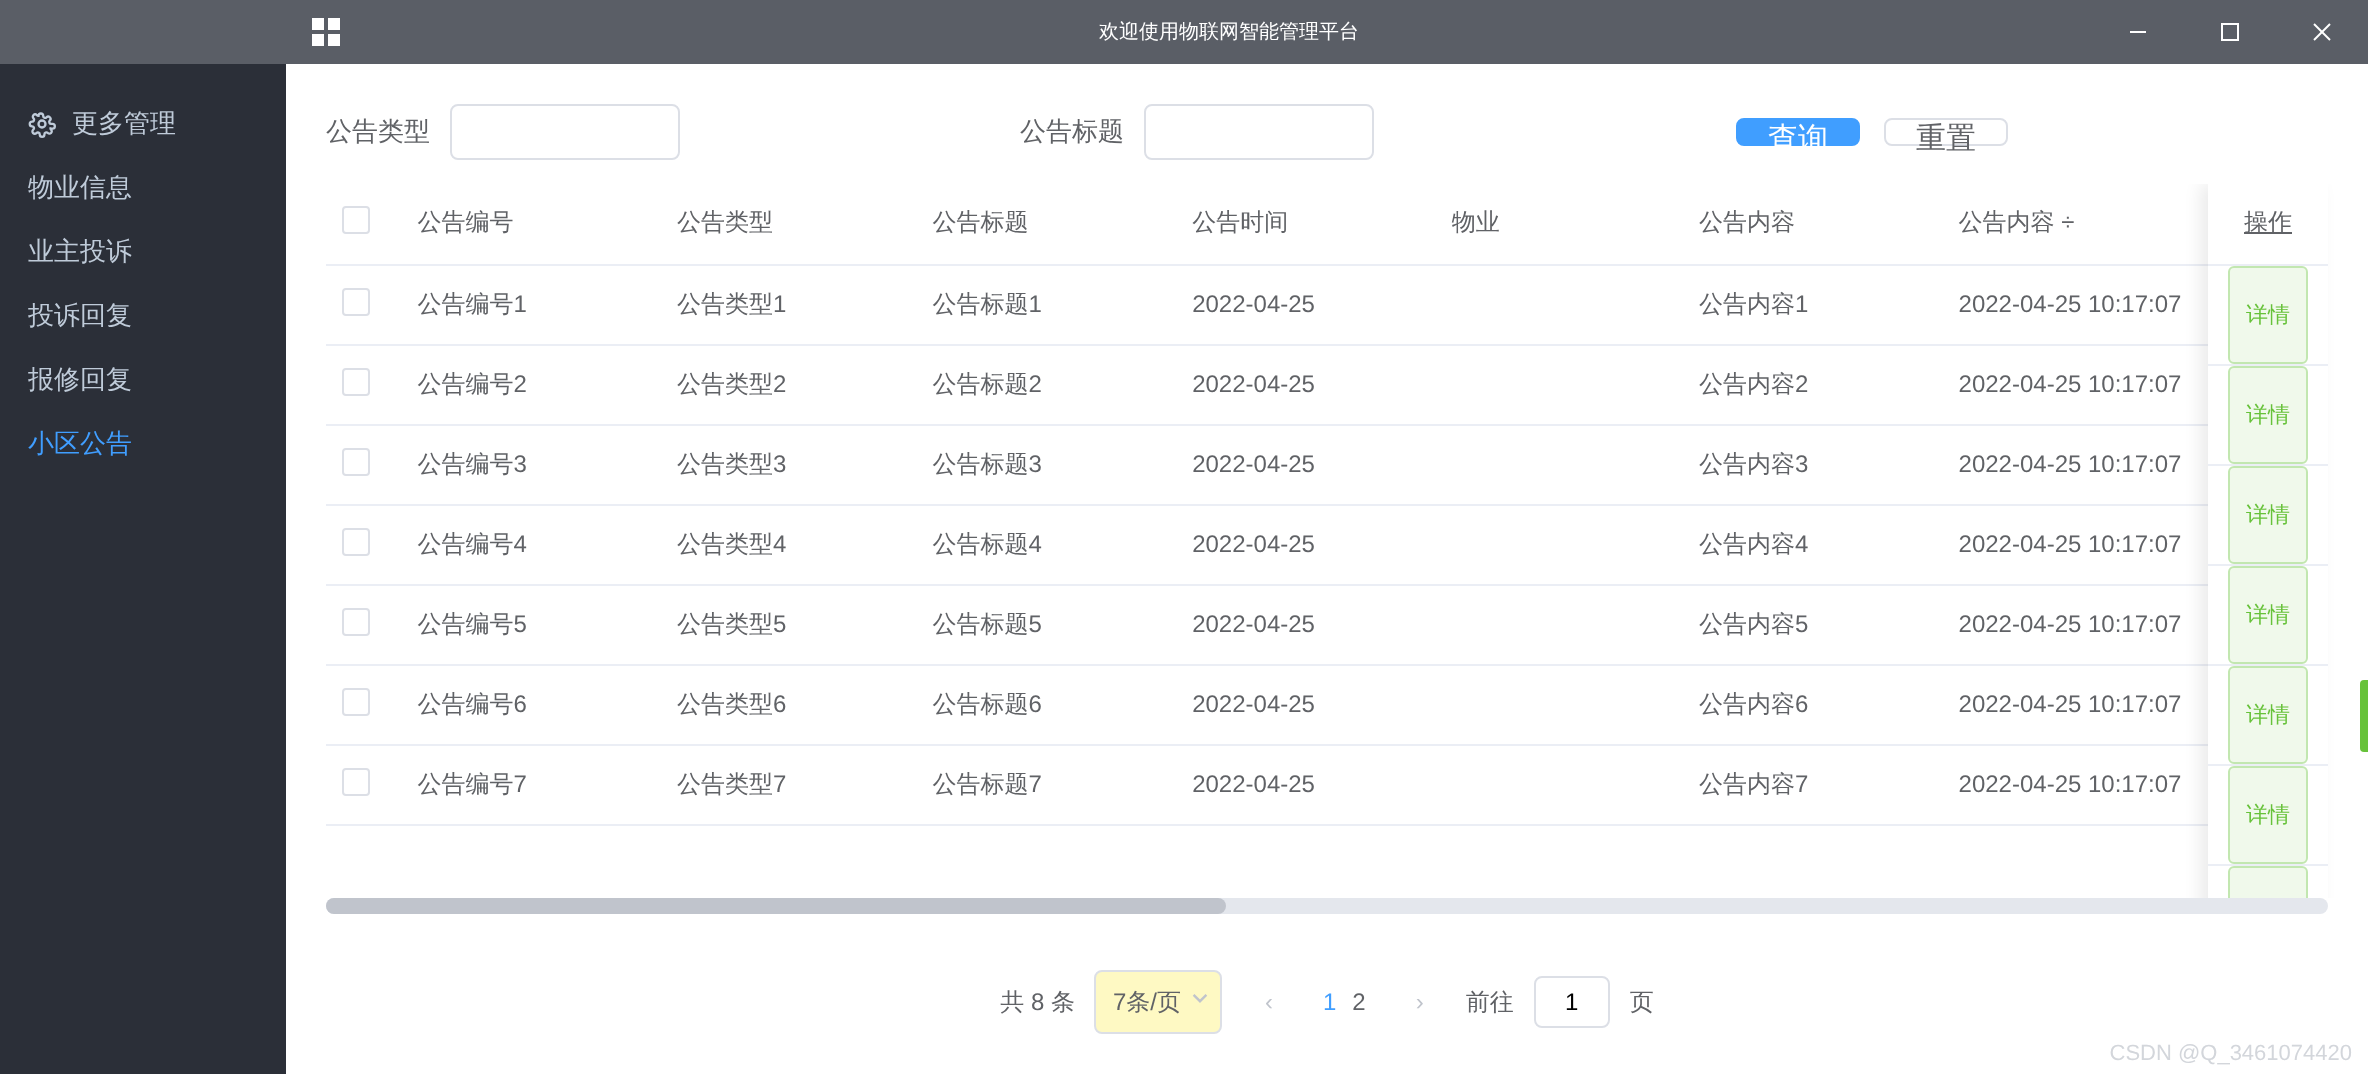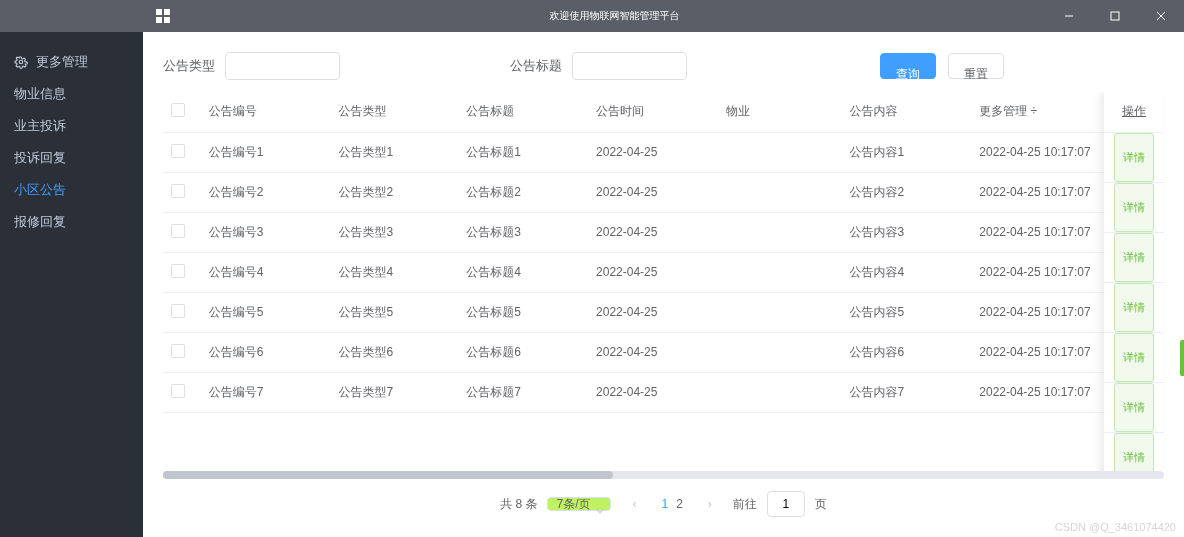--- a/index.html
+++ b/index.html
@@ -22,21 +22,21 @@
     
     .main { flex: 1; background: #f0f2f5; padding: 0; overflow: hidden; }
     .content-card { background: #fff; margin: 0; height: 100%; display: flex; flex-direction: column; }
     
     .filter-bar { display: flex; align-items: center; padding: 20px 20px 12px; gap: 10px; }
     .filter-group { display: flex; align-items: center; gap: 10px; }
     .filter-group.second { margin-left: 160px; }
     .filter-label { color: #606266; font-size: 13px; }
     .filter-input { width: 115px; height: 28px; border: 1px solid #dcdfe6; border-radius: 4px; padding: 0 8px; outline: none; font-size: 12px; }
     .btn-group { margin-left: auto; display: flex; gap: 12px; margin-right: 160px; }
-    .btn { height: 14px; padding: 12px 15px; border-radius: 4px; border: 1px solid #dcdfe6; background: #fff; cursor: pointer; font-size: 12px; color: #606266; }
+    .btn { height: 14px; padding: 0 15px; border-radius: 4px; border: 1px solid #dcdfe6; background: #fff; cursor: pointer; font-size: 15px; color: #606266; }
     .btn-primary { background: #409eff; border-color: #409eff; color: #fff; }
     
     .table-wrap { flex: 1; overflow: hidden; position: relative; padding: 0 20px; }
     .table { width: 100%; border-collapse: collapse; table-layout: fixed; }
     .table th, .table td { text-align: left; padding: 0 8px; height: 40px; font-size: 12px; color: #606266; white-space: nowrap; overflow: hidden; }
     .table thead th { font-weight: normal; border-bottom: 1px solid #ebeef5; }
     .table tbody td { border-bottom: 1px solid #ebeef5; }
     .col-check { width: 36px; text-align: center; }
     .col-id { width: 124px; }
     .col-type { width: 122px; }
@@ -49,22 +49,22 @@
     .checkbox { width: 14px; height: 14px; border: 1px solid #dcdfe6; border-radius: 2px; display: inline-block; }
     
     .fixed-right { position: absolute; right: 20px; top: 0; background: #fff; box-shadow: -4px 0 8px rgba(0,0,0,0.08); }
     .fixed-right .table { width: auto; text-decoration: underline; }
     .fixed-right th, .fixed-right td { width: 60px; text-align: center; }
     .btn-detail { display: inline-block; padding: 16px 8px; border: 1px solid #c2e7b0; color: #67c23a; border-radius: 3px; font-size: 11px; cursor: pointer; background: #f0f9eb; }
     
     .hscroll { height: 8px; background: #e4e7ed; margin: 0 20px; border-radius: 4px; position: relative; }
     .hscroll-thumb { position: absolute; left: 0; top: 0; height: 8px; width: 450px; background: #c0c4cc; border-radius: 4px; }
     
-    .pagination { display: flex; align-items: center; justify-content: center; padding: 12px 0 20px; gap: 10px; font-size: 12px; color: #606266; }
-    .page-size { height: 14px; border: 1px solid #dcdfe6; border-radius: 4px; padding: 0 20px 0 8px; font-size: 12px; color: #606266; background: #bef264; position: relative; display: inline-flex; align-items: center; }
+    .pagination { display: flex; align-items: center; justify-content: center; padding: 28px 0 20px; gap: 10px; font-size: 12px; color: #606266; }
+    .page-size { height: 32px; border: 1px solid #dcdfe6; border-radius: 4px; padding: 0 20px 0 8px; font-size: 12px; color: #606266; background: #fef9c3; position: relative; display: inline-flex; align-items: center; }
     .page-nav { width: 26px; height: 26px; display: flex; align-items: center; justify-content: center; cursor: pointer; color: #c0c4cc; }
     .page-num { min-width: 22px; text-align: center; cursor: pointer; padding: 0 4px; }
     .page-num.active { color: #409eff; }
     .page-goto-input { width: 38px; height: 26px; border: 1px solid #dcdfe6; border-radius: 4px; text-align: center; outline: none; font-size: 12px; }
     
     .watermark { position: absolute; right: 8px; bottom: 4px; font-size: 11px; color: #d3d6db; }
     .side-indicator { position: absolute; right: 0; top: 340px; width: 4px; height: 36px; background: #67c23a; border-radius: 2px 0 0 2px; }
   </style>
 </head>
 <body>
@@ -109,22 +109,22 @@
             <circle cx="12" cy="12" r="3"></circle>
             <path d="M19.4 15a1.65 1.65 0 00.33 1.82l.06.06a2 2 0 11-2.83 2.83l-.06-.06a1.65 1.65 0 00-1.82-.33 1.65 1.65 0 00-1 1.51V21a2 2 0 01-4 0v-.09a1.65 1.65 0 00-1-1.51 1.65 1.65 0 00-1.82.33l-.06.06a2 2 0 11-2.83-2.83l.06-.06A1.65 1.65 0 005.09 15a1.65 1.65 0 00-1.51-1H3.5a2 2 0 010-4h.09a1.65 1.65 0 001.51-1 1.65 1.65 0 00-.33-1.82l-.06-.06a2 2 0 112.83-2.83l.06.06A1.65 1.65 0 009 5.09V5a2 2 0 014 0v.09c0 .66.39 1.26 1 1.51.61.25 1.3.11 1.82-.33l.06-.06a2 2 0 112.83 2.83l-.06.06c-.44.52-.58 1.21-.33 1.82.25.61.85 1 1.51 1H21a2 2 0 010 4h-.09c-.66 0-1.26.39-1.51 1z"></path>
           </svg>
         </span>
       <span>更多管理</span>
     </div>
     <div id="sidebar-items">
         <div class="nav-item sub">物业信息</div>
         <div class="nav-item sub">业主投诉</div>
         <div class="nav-item sub">投诉回复</div>
+        <div class="nav-item sub">报修回复</div>
         <div class="nav-item sub active">小区公告</div>
-        <div class="nav-item sub">报修回复</div>
       </div>
   </div>
 
   <div class="main">
     <div class="content-card">
       <div class="filter-bar">
         <div class="filter-group">
           <span class="filter-label">公告类型</span>
           <input class="filter-input" style="">
         </div>
@@ -142,21 +142,21 @@
         <table class="table">
           <thead>
             <tr>
               <th class="col-check"><span class="checkbox"></span></th>
               <th class="col-id">公告编号</th>
               <th class="col-type">公告类型</th>
               <th class="col-title">公告标题</th>
               <th class="col-time">公告时间</th>
               <th class="col-prop">物业</th>
               <th class="col-content">公告内容</th>
-              <th class="col-created">更多管理 ÷</th>
+              <th class="col-created">公告内容 ÷</th>
               <th class="col-updated">更新时间</th>
             </tr>
           </thead>
           <tbody id="table-body">
               <tr>
     <td class="col-check"><span class="checkbox"></span></td>
     <td class="col-id">公告编号1</td>
     <td class="col-type">公告类型1</td>
     <td class="col-title">公告标题1</td>
     <td class="col-time">2022-04-25</td>

